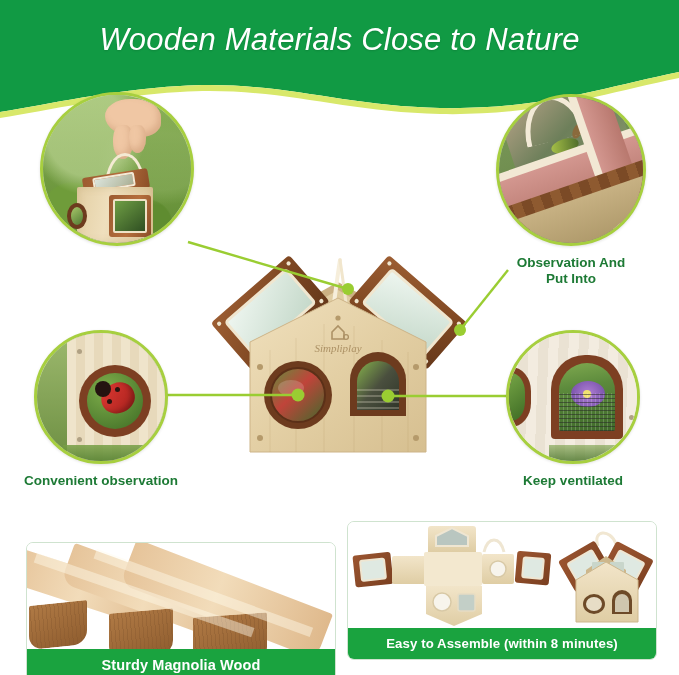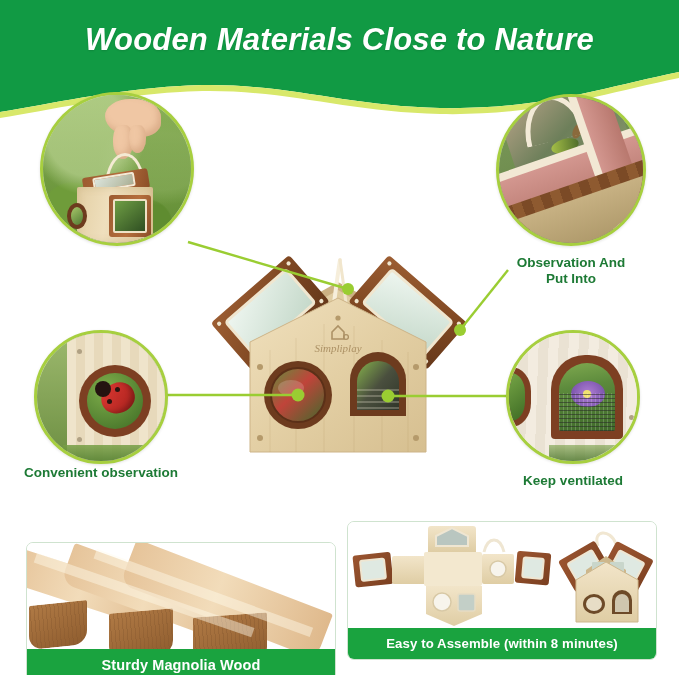--- a/index.html
+++ b/index.html
@@ -24,21 +24,21 @@
     overflow: hidden;
   }
   .header-svg { position: absolute; left: 0; top: 0; }
   .header-title {
     position: absolute;
     left: 0; top: 22px;
     width: 679px;
     text-align: center;
     color: #ffffff;
     font-size: 31px;
-    font-weight: bold;
+    font-weight: normal;
     font-style: italic;
     letter-spacing: 0.2px;
     text-shadow: 0 1px 2px rgba(0,0,0,0.12);
     z-index: 4;
   }
 
   
   .connector-layer {
     position: absolute; left: 0; top: 0;
     width: 679px; height: 675px;
@@ -383,21 +383,21 @@
                     background:#2b1410; border-radius:50%;"></div>
         <div style="position:absolute; left:70px; top:66px; width:5px; height:5px;
                     background:#2b1410; border-radius:50%;"></div>
         <div style="position:absolute; left:58px; top:48px; width:16px; height:16px;
                     background:#241310; border-radius:50%;"></div>
 
         <div style="position:absolute; left:26px; top:112px; width:96px; height:24px;
                     background:linear-gradient(180deg,rgba(120,160,70,.85),#4f7a2e);"></div>
       </div>
     </div>
-    <div class="caption" style="width:200px; margin-top:1px; margin-left:-33px;">Convenient observation</div>
+    <div class="caption" style="width:200px; margin-top:9px; margin-left:-33px;">Convenient observation</div>
   </div>
 
   <div class="callout" style="left:506px; top:330px;">
     <div class="circle" style="width:134px; height:134px;">
       <div class="photo">
         <div style="position:absolute; inset:0;
                     background:repeating-linear-gradient(92deg,#f3ece0 0 10px,#eae2d3 10px 20px);"></div>
 
         <div style="position:absolute; left:-18px; top:34px; width:40px; height:60px;
                     background:#7d3f22; border-radius:50% / 40%;"></div>

